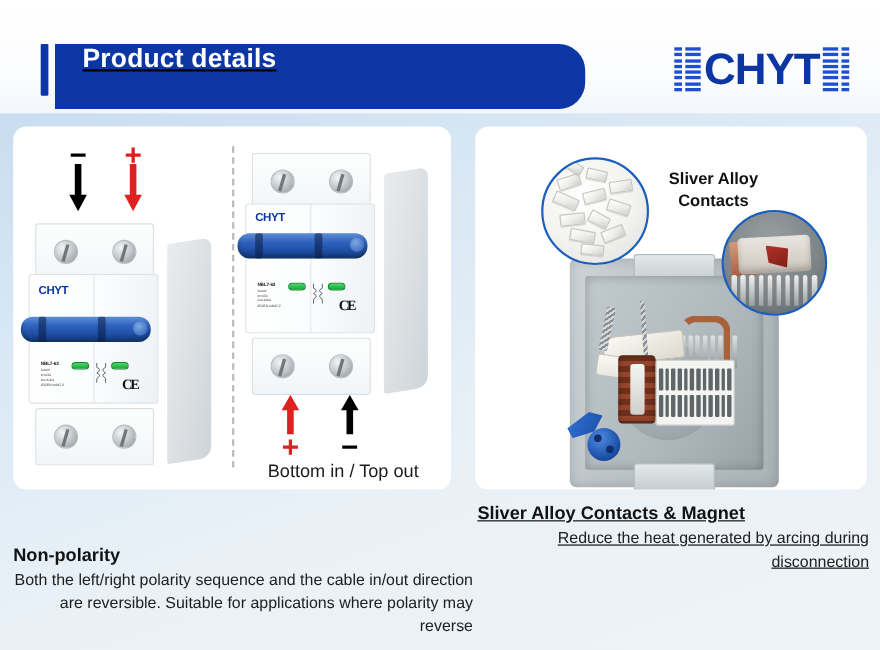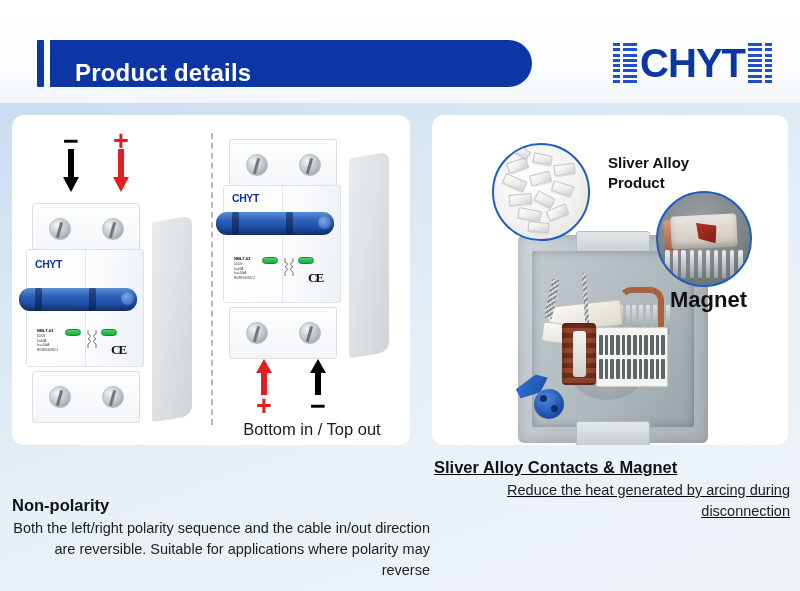--- a/index.html
+++ b/index.html
@@ -15,24 +15,24 @@
   
   .header {
     position: absolute; left: 0; top: 0; width: 800px; height: 103px;
     background: linear-gradient(180deg,#ffffff 0%,#fbfcfe 70%,#f2f6fa 100%);
   }
   .header-accent {
     position: absolute; left: 37px; top: 40px; width: 7px; height: 47px;
     background: #0d36a5; border-radius: 1px;
   }
   .header-pill {
-    position: absolute; left: 50px; top: 40px; width: 482px; height: 47px;
+    position: absolute; left: 50px; top: 40px; width: 482px; height: 59px;
     background: #0d36a5;
     border-radius: 0 24px 24px 0;
-    display: flex; align-items: flex-end;
+    display: flex; align-items: flex-start; text-decoration: underline;
   }
   .header-title {
     color: #ffffff; font-size: 24px; font-weight: bold;
     letter-spacing: .2px; margin-left: 25px; white-space: nowrap;
   }
   .header-logo {
     position: absolute; right: 28px; top: 38px;
     display: flex; align-items: center; gap: 3px; height: 50px;
   }
   .logo-bars {
@@ -52,21 +52,21 @@
     position: absolute; left: 0; top: 103px; width: 800px; height: 488px;
     background: linear-gradient(160deg,#c9ddf0 0%,#d9e8f4 28%,#e9f1f7 60%,#eef3f7 100%);
   }
 
   
   .card {
     position: absolute; background: #ffffff; border-radius: 12px;
     overflow: hidden;
   }
   .card-left  { left: 12px;  top: 115px; width: 398px; height: 330px; }
-  .card-right { left: 432px; top: 115px; width: 356px; height: 330px; }
+  .card-right { left: 432px; top: 115px; width: 356px; height: 330px; text-align: center; }
 
   
   .divider-dashed {
     position: absolute; left: 50%; top: 18px; width: 0; height: 292px;
     border-left: 2px dashed #b9b9b9;
   }
   .breaker-wrap { position: absolute; top: 0; height: 330px; }
   .bw-1 { left: 8px;  width: 190px; }
   .bw-2 { left: 205px; width: 190px; }
 
@@ -585,41 +585,40 @@
       <span class="chip" style="left:62%; top:40%; width:22%; height:12%; transform:rotate(18deg);"></span>
       <span class="chip" style="left:16%; top:52%; width:24%; height:12%; transform:rotate(-6deg);"></span>
       <span class="chip" style="left:44%; top:52%; width:20%; height:12%; transform:rotate(28deg);"></span>
       <span class="chip" style="left:26%; top:68%; width:24%; height:12%; transform:rotate(10deg);"></span>
       <span class="chip" style="left:56%; top:66%; width:22%; height:12%; transform:rotate(-22deg);"></span>
       <span class="chip" style="left:36%; top:82%; width:22%; height:11%; transform:rotate(6deg);"></span>
       <span class="chip" style="left:20%; top:2%; width:18%; height:10%; transform:rotate(32deg);"></span>
     </div>
     <div class="zoom-label lbl-contacts">
       <div>Sliver Alloy</div>
-      <div>Product</div>
+      <div>Contacts</div>
     </div>
 
     <div class="circle-zoom c-magnet">
       <span class="mag-copper"></span>
       <span class="mag-body"></span>
       <span class="mag-red"></span>
       <span class="mag-arcfins">
         <i></i>
           <i></i>
           <i></i>
           <i></i>
           <i></i>
           <i></i>
           <i></i>
           <i></i>
           <i></i>
           <i></i>
       </span>
     </div>
-    <div class="zoom-label lbl-magnet">Magnet</div>
   </div>
 
   <div class="caption cap-left">
     <div class="cap-title">Non-polarity</div>
     <div class="cap-text">Both the left/right polarity sequence and the cable in/out direction are reversible. Suitable for applications where polarity may reverse</div>
   </div>
 
   <div class="caption cap-right">
     <div class="cap-title">Sliver Alloy Contacts &amp; Magnet</div>
     <div class="cap-text">Reduce the heat generated by arcing during disconnection</div>

